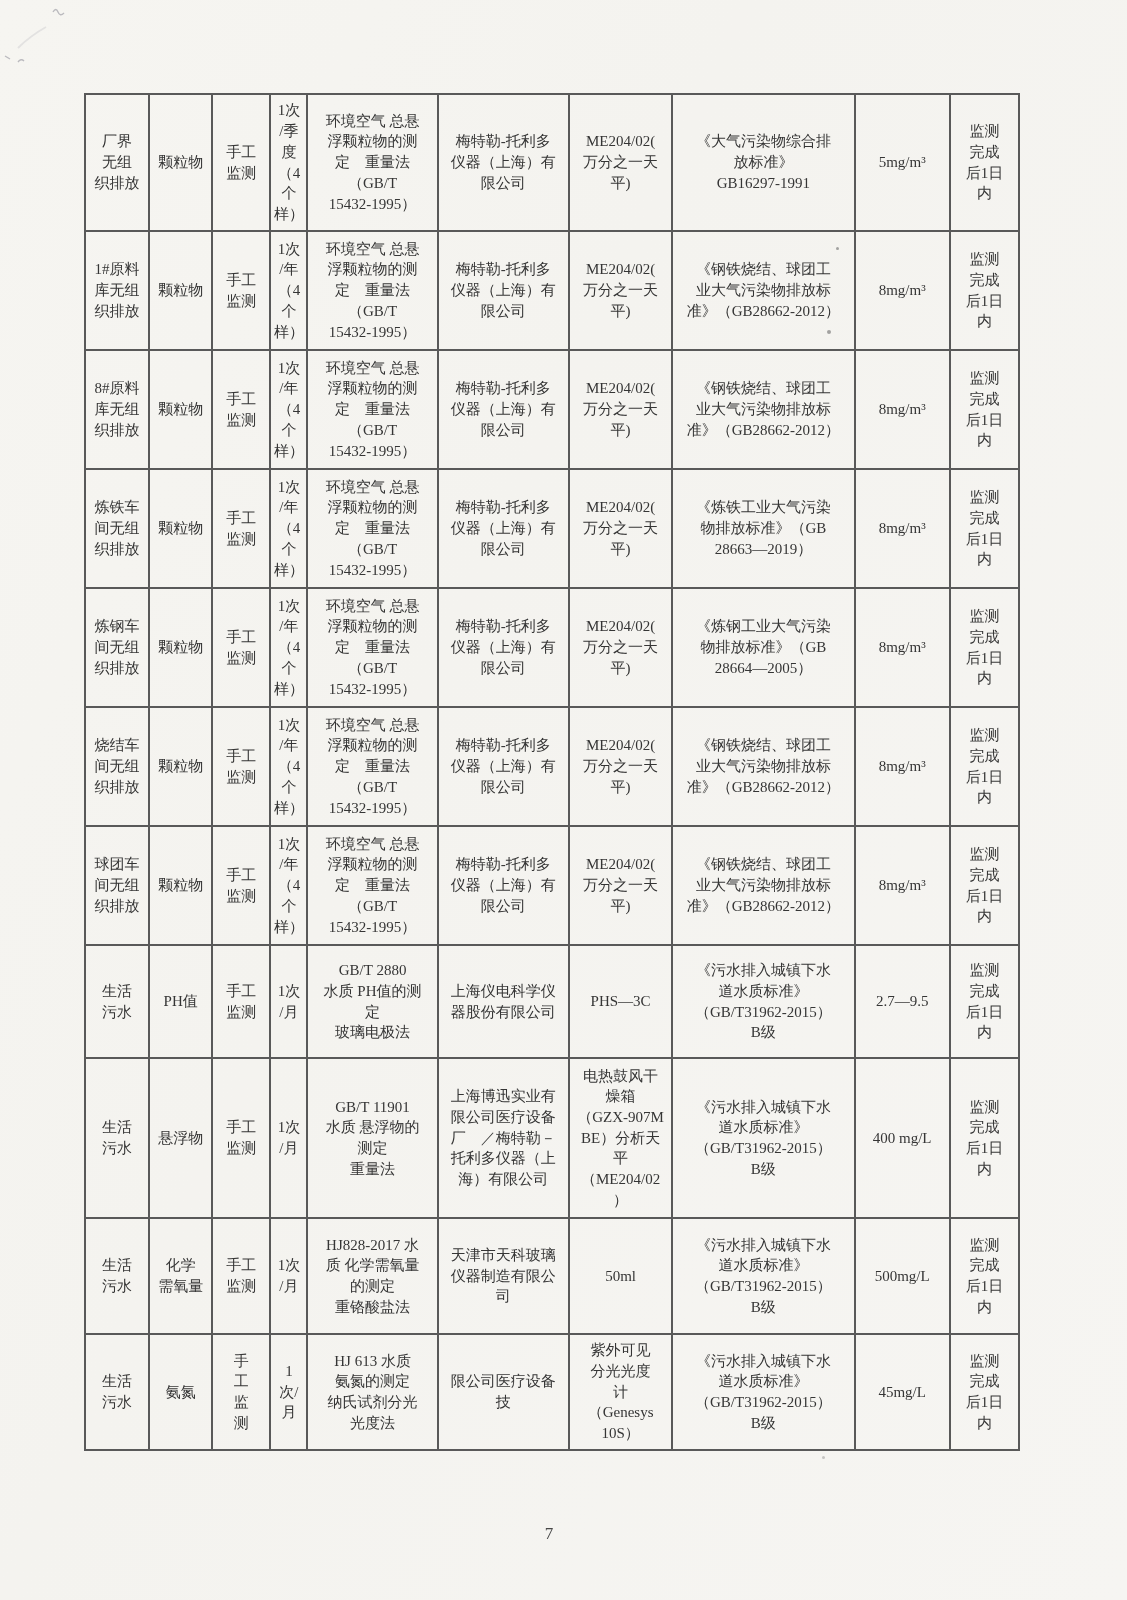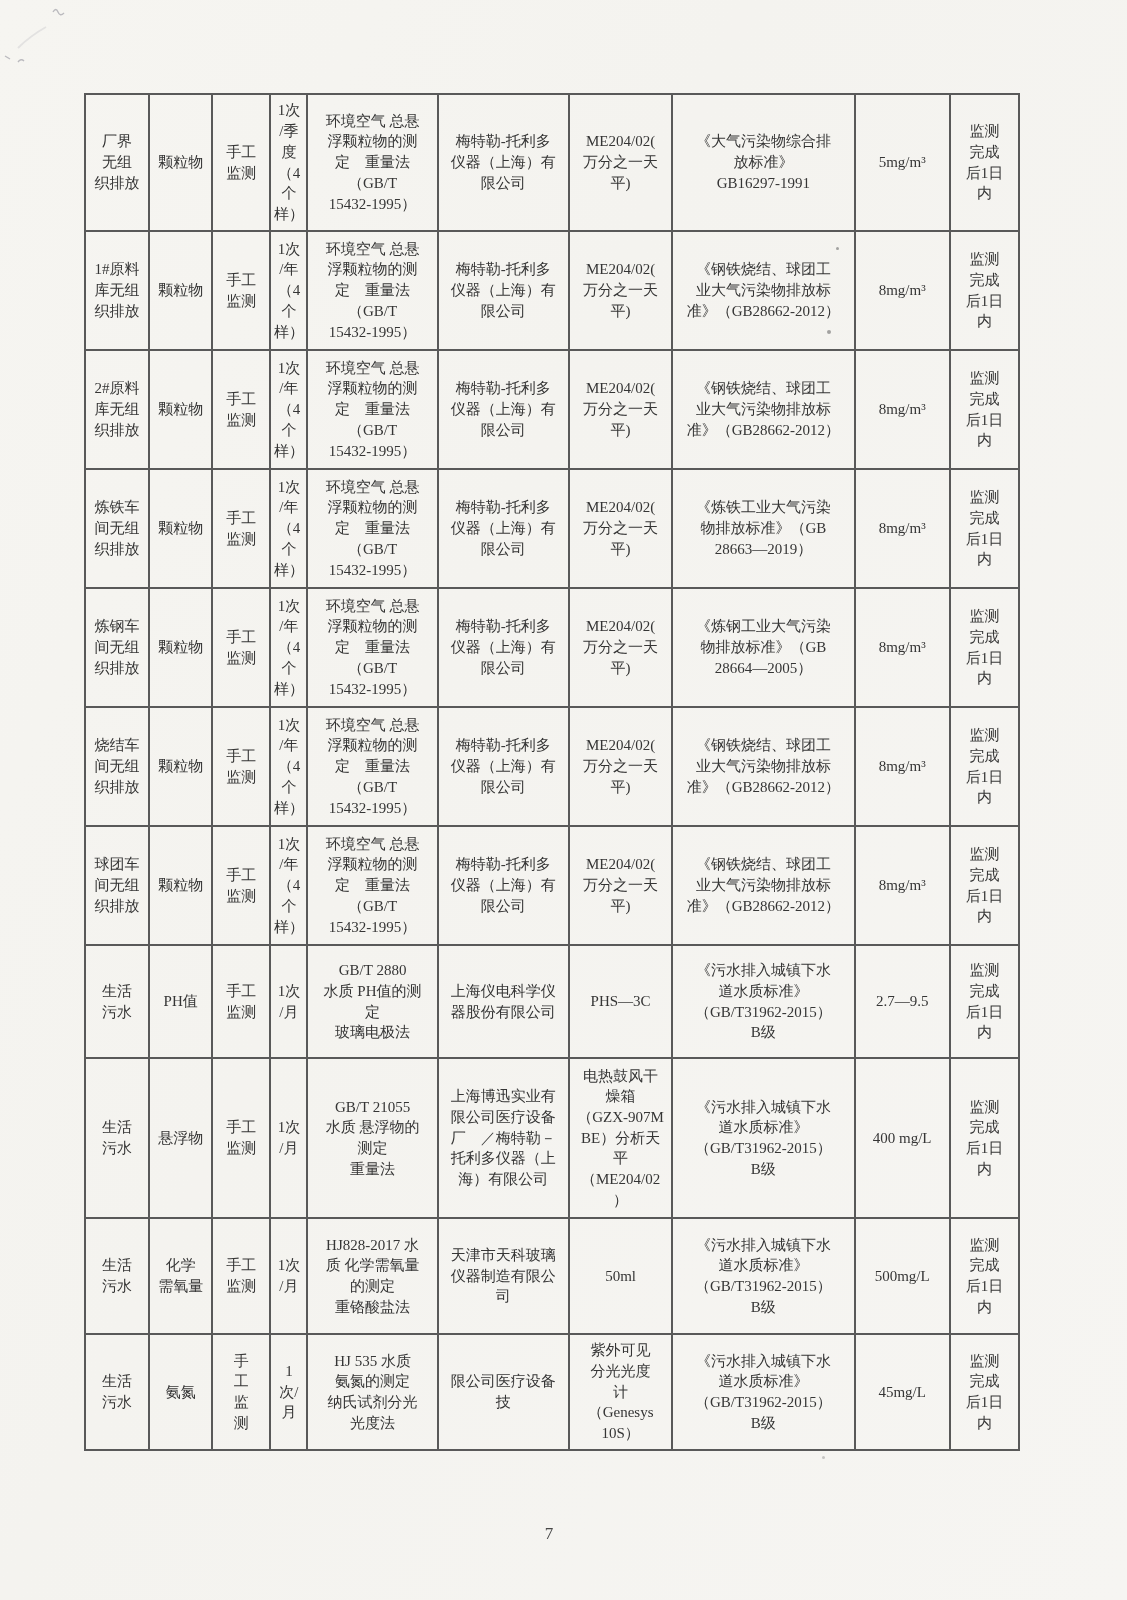--- a/index.html
+++ b/index.html
@@ -155,21 +155,21 @@
       <td>《钢铁烧结、球团工
 业大气污染物排放标
 准》（GB28662-2012）</td>
       <td>8mg/m³</td>
       <td>监测
 完成
 后1日
 内</td>
     </tr>
         <tr>
-      <td>2#原料
+      <td>8#原料
 库无组
 织排放</td>
       <td>颗粒物</td>
       <td>手工
 监测</td>
       <td>1次
 /年
 （4
 个
 样）</td>
@@ -347,21 +347,21 @@
 内</td>
     </tr>
         <tr>
       <td>生活
 污水</td>
       <td>悬浮物</td>
       <td>手工
 监测</td>
       <td>1次
 /月</td>
-      <td>GB/T 21055
+      <td>GB/T 11901
 水质 悬浮物的
 测定
 重量法</td>
       <td>上海博迅实业有
 限公司医疗设备
 厂　／梅特勒－
 托利多仪器（上
 海）有限公司</td>
       <td>电热鼓风干
 燥箱
@@ -411,21 +411,21 @@
       <td>生活
 污水</td>
       <td>氨氮</td>
       <td>手
 工
 监
 测</td>
       <td>1
 次/
 月</td>
-      <td>HJ 535 水质
+      <td>HJ 613 水质
 氨氮的测定
 纳氏试剂分光
 光度法</td>
       <td>限公司医疗设备
 技</td>
       <td>紫外可见
 分光光度
 计
 （Genesys
 10S）</td>

